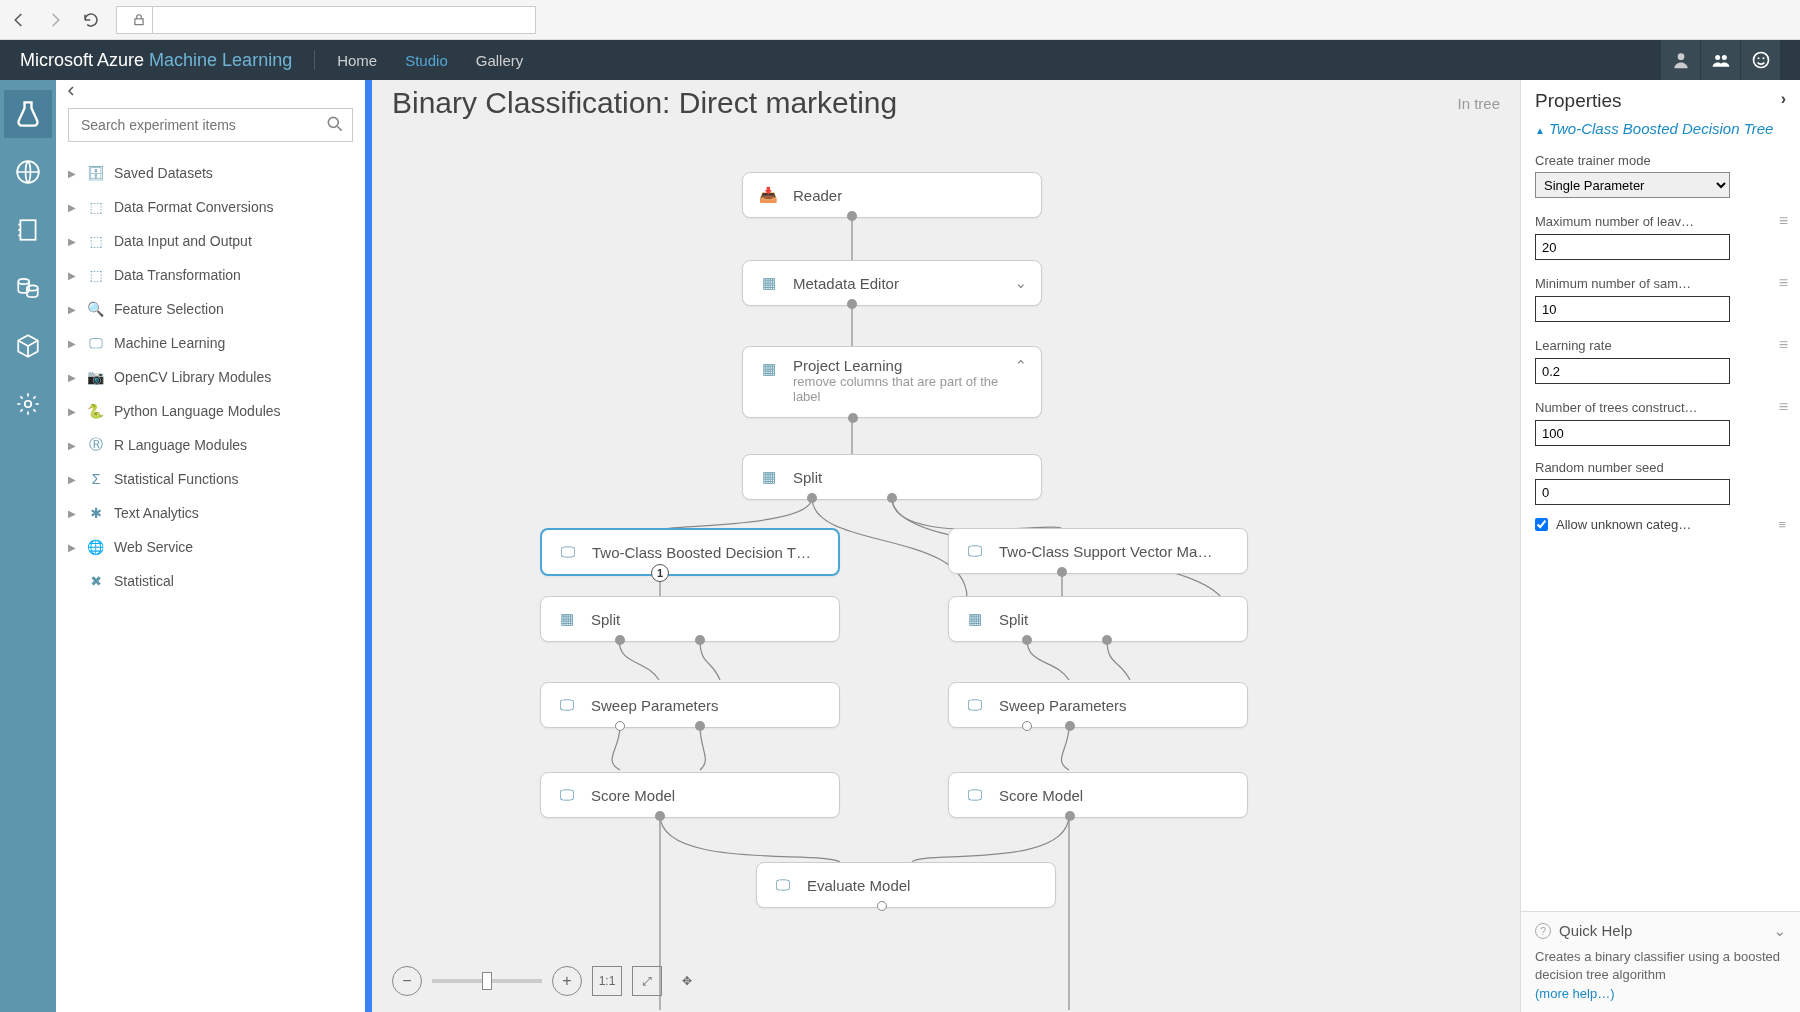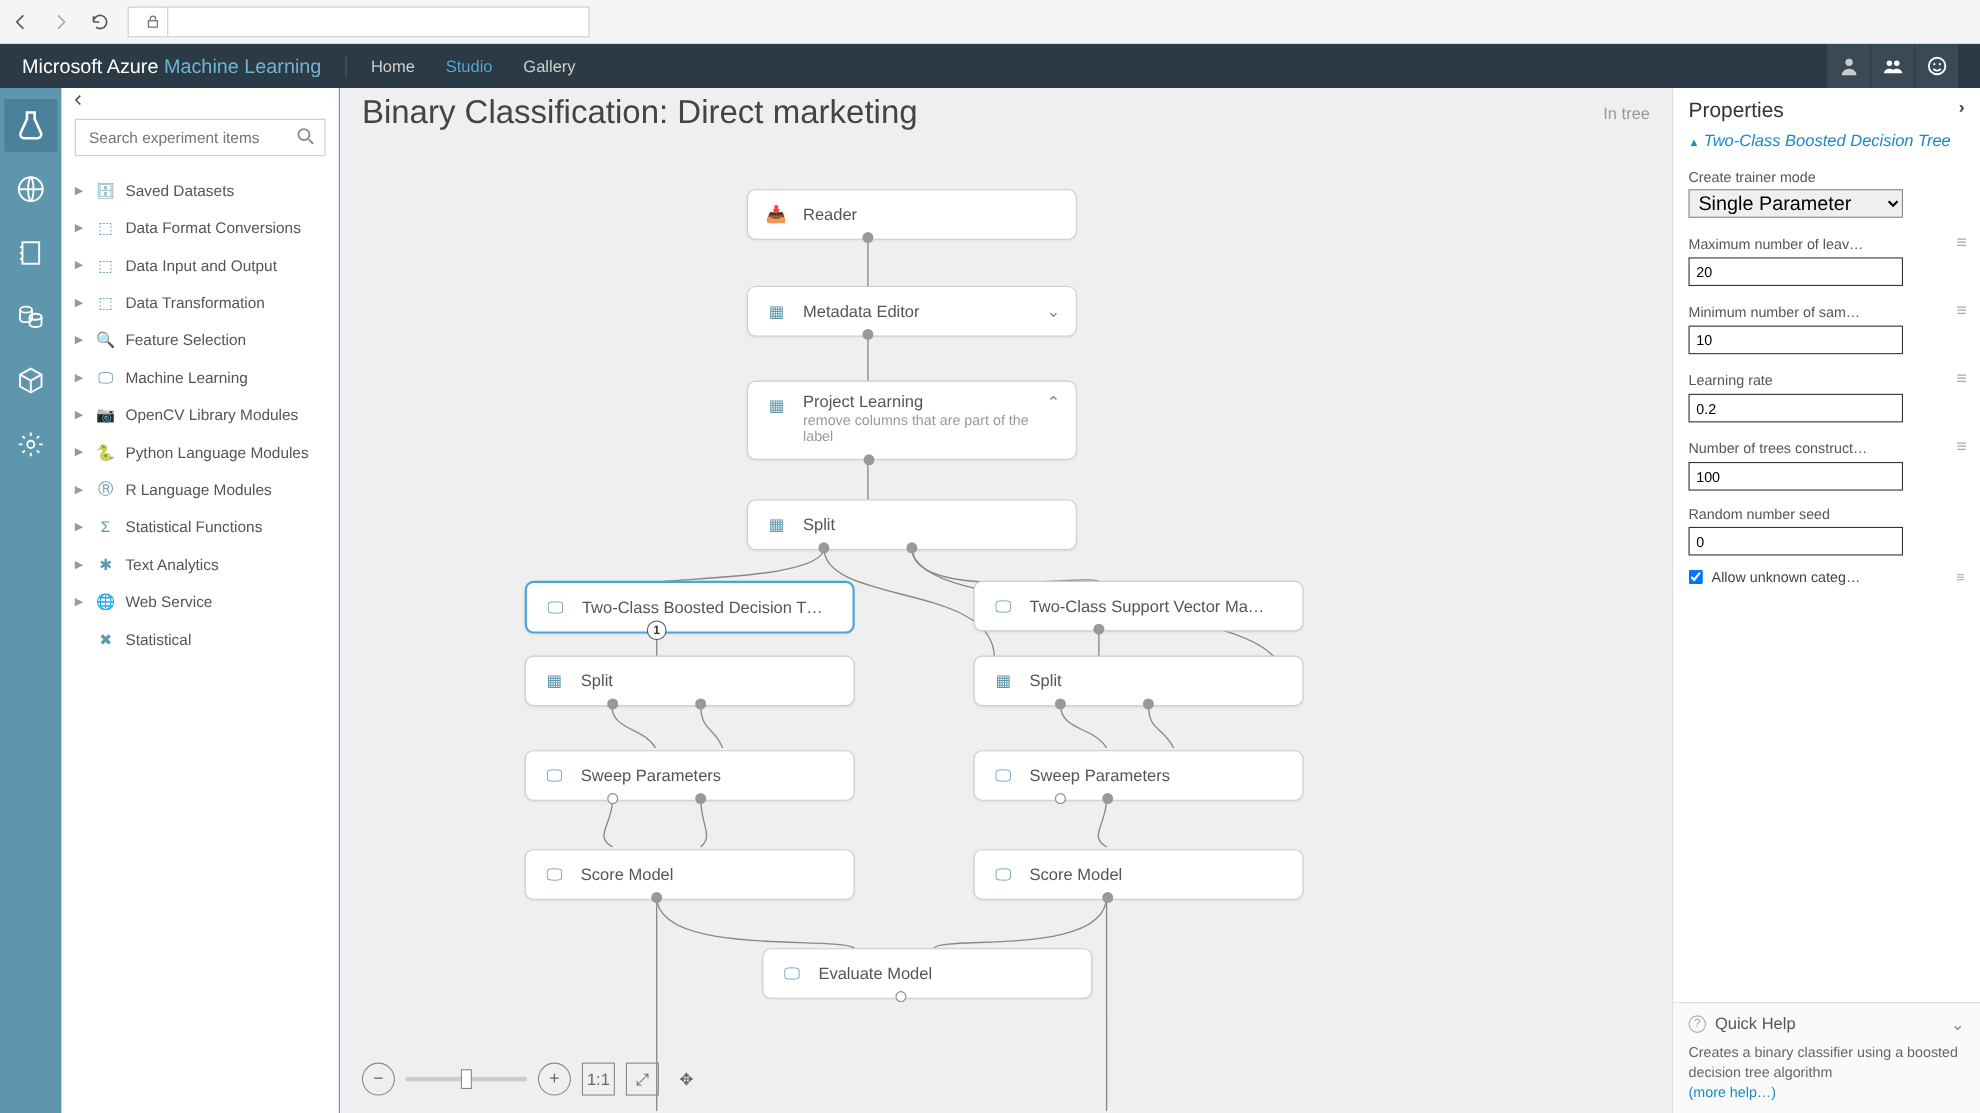--- a/index.html
+++ b/index.html
@@ -17,21 +17,21 @@
 .topbar .tab.active { color: #55a6d4; }
 .topbar .right-icons { margin-left: auto; display: flex; gap: 0; }
 .topbar .ticon { width: 40px; height: 40px; display:flex; align-items:center; justify-content:center; background:#3a4a54; border-left:1px solid #2b3a44; color:#fff; cursor:pointer; }
 
 .main { display: flex; height: calc(1012px - 80px); }
 
 .iconrail { width: 56px; background: #5e97ad; display:flex; flex-direction:column; align-items:center; padding-top:10px; gap:10px; }
 .iconrail .railicon { width:48px; height:48px; display:flex; align-items:center; justify-content:center; color:#fff; cursor:pointer; border-radius:0; }
 .iconrail .railicon.active { background:#4a8099; }
 
-.sidebar { width: 253px; background:#fff; border-right:1px solid #3b82f6; display:flex; flex-direction:column; }
+.sidebar { width: 316px; background:#fff; border-right:7px solid #3b82f6; display:flex; flex-direction:column; }
 .sidebar .collapse-row { height:22px; display:flex; align-items:center; padding-left:10px; }
 .sidebar .searchbox { margin:6px 12px; position:relative; }
 .sidebar .searchbox input { width:100%; height:34px; border:1px solid #ccc; padding:0 34px 0 12px; font-size:14px; color:#666; }
 .sidebar .searchbox .sicon { position:absolute; right:8px; top:6px; color:#888; }
 .sidebar .tree { padding:8px 8px; overflow:auto; }
 .sidebar .tree-item { display:flex; align-items:center; height:34px; gap:8px; padding-left:4px; color:#555; font-size:14px; cursor:pointer; }
 .sidebar .tree-item .caret { width:10px; font-size:10px; color:#999; }
 .sidebar .tree-item .ticon2 { width:20px; display:flex; justify-content:center; color:#5e97ad; }
 
 .canvas-area { flex:1; position:relative; background:#efefef;padding-left:28px; }
@@ -45,35 +45,35 @@
 .node .expand { margin-left:auto; color:#888; }
 .node .sub { font-size:13px; color:#999; }
 .port { position:absolute; width:10px; height:10px; background:#999; border-radius:50%; }
 .port-num { position:absolute; width:18px; height:18px; background:#fff; border:1.5px solid #555; border-radius:50%; font-size:11px; display:flex; align-items:center;justify-content:center; color:#333; font-weight:bold;}
 
 svg.wires { position:absolute; top:0; left:0; width:100%; height:100%; pointer-events:none; }
 svg.wires path { stroke:#888; stroke-width:1.2; fill:none; }
 
 .zoom-ctrl { position:absolute; bottom:16px; left:20px; display:flex; align-items:center; gap:10px; }
 .zoom-ctrl .zbtn { width:30px; height:30px; border:1.5px solid #888; border-radius:50%; display:flex; align-items:center; justify-content:center; color:#666; cursor:pointer; background:#efefef;}
-.zoom-ctrl .zsquare { width:30px; height:30px; border:1.5px solid #888; display:flex; align-items:center; justify-content:center; color:#666; font-size:15px; cursor:pointer;}
+.zoom-ctrl .zsquare { width:30px; height:30px; border:1.5px solid #888; display:flex; align-items:center; justify-content:center; color:#666; font-size:12px; cursor:pointer;}
 .zoom-ctrl .slider { width:110px; height:4px; background:#ccc; position:relative; }
 .zoom-ctrl .slider .thumb { position:absolute; width:10px; height:18px; background:#fff; border:1px solid #888; top:-7px; left:45%; }
 
 .props { width:280px; background:#fff; border-left:1px solid #ddd; display:flex; flex-direction:column; }
 .props-head { display:flex; align-items:flex-start; padding:10px 14px 6px; }
 .props-head h2 { font-size:19px; font-weight:400; color:#333; }
 .props-head .chev { margin-left:auto; color:#444; font-weight:bold; cursor:pointer; }
 .props-title { color:#1a8ac6; font-size:15px; padding:2px 14px 6px;font-style:italic; }
 .props-title .tri { font-size:10px; margin-right:4px; }
 .prop-group { padding:4px 14px 4px; }
 .prop-label { font-size:13px; color:#555; margin:6px 0 4px; display:flex; align-items:center; }
 .prop-label .menu-icon { margin-left:auto; color:#aaa; letter-spacing:-2px; font-size:16px;}
 .prop-input { width:195px; height:26px; border:1px solid #333; padding:0 6px; font-size:13px; }
-.prop-select { width:195px; height:26px; border:1px solid #888; font-size:18px; padding:0 4px; }
+.prop-select { width:195px; height:26px; border:1px solid #888; font-size:13px; padding:0 4px; }
 .prop-check { display:flex; align-items:center; gap:8px; font-size:13px; color:#444; padding:8px 14px; }
 .quickhelp { margin-top:auto; border-top:1px solid #ddd; padding:10px 14px; background:#fafafa; }
 .quickhelp .qh-head { display:flex; align-items:center; color:#555; font-size:15px; margin-bottom:8px;}
 .quickhelp .qh-head .qicon { width:16px;height:16px;border:1px solid #aaa;border-radius:50%;display:flex;align-items:center;justify-content:center;font-size:11px;color:#aaa;margin-right:8px;}
 .quickhelp .qh-body { font-size:13px; color:#666; line-height:1.4;}
 .quickhelp .qh-link { color:#1a8ac6; font-size:13px; cursor:pointer;margin-top:17px;}
 </style>
 </head>
 <body>
 

